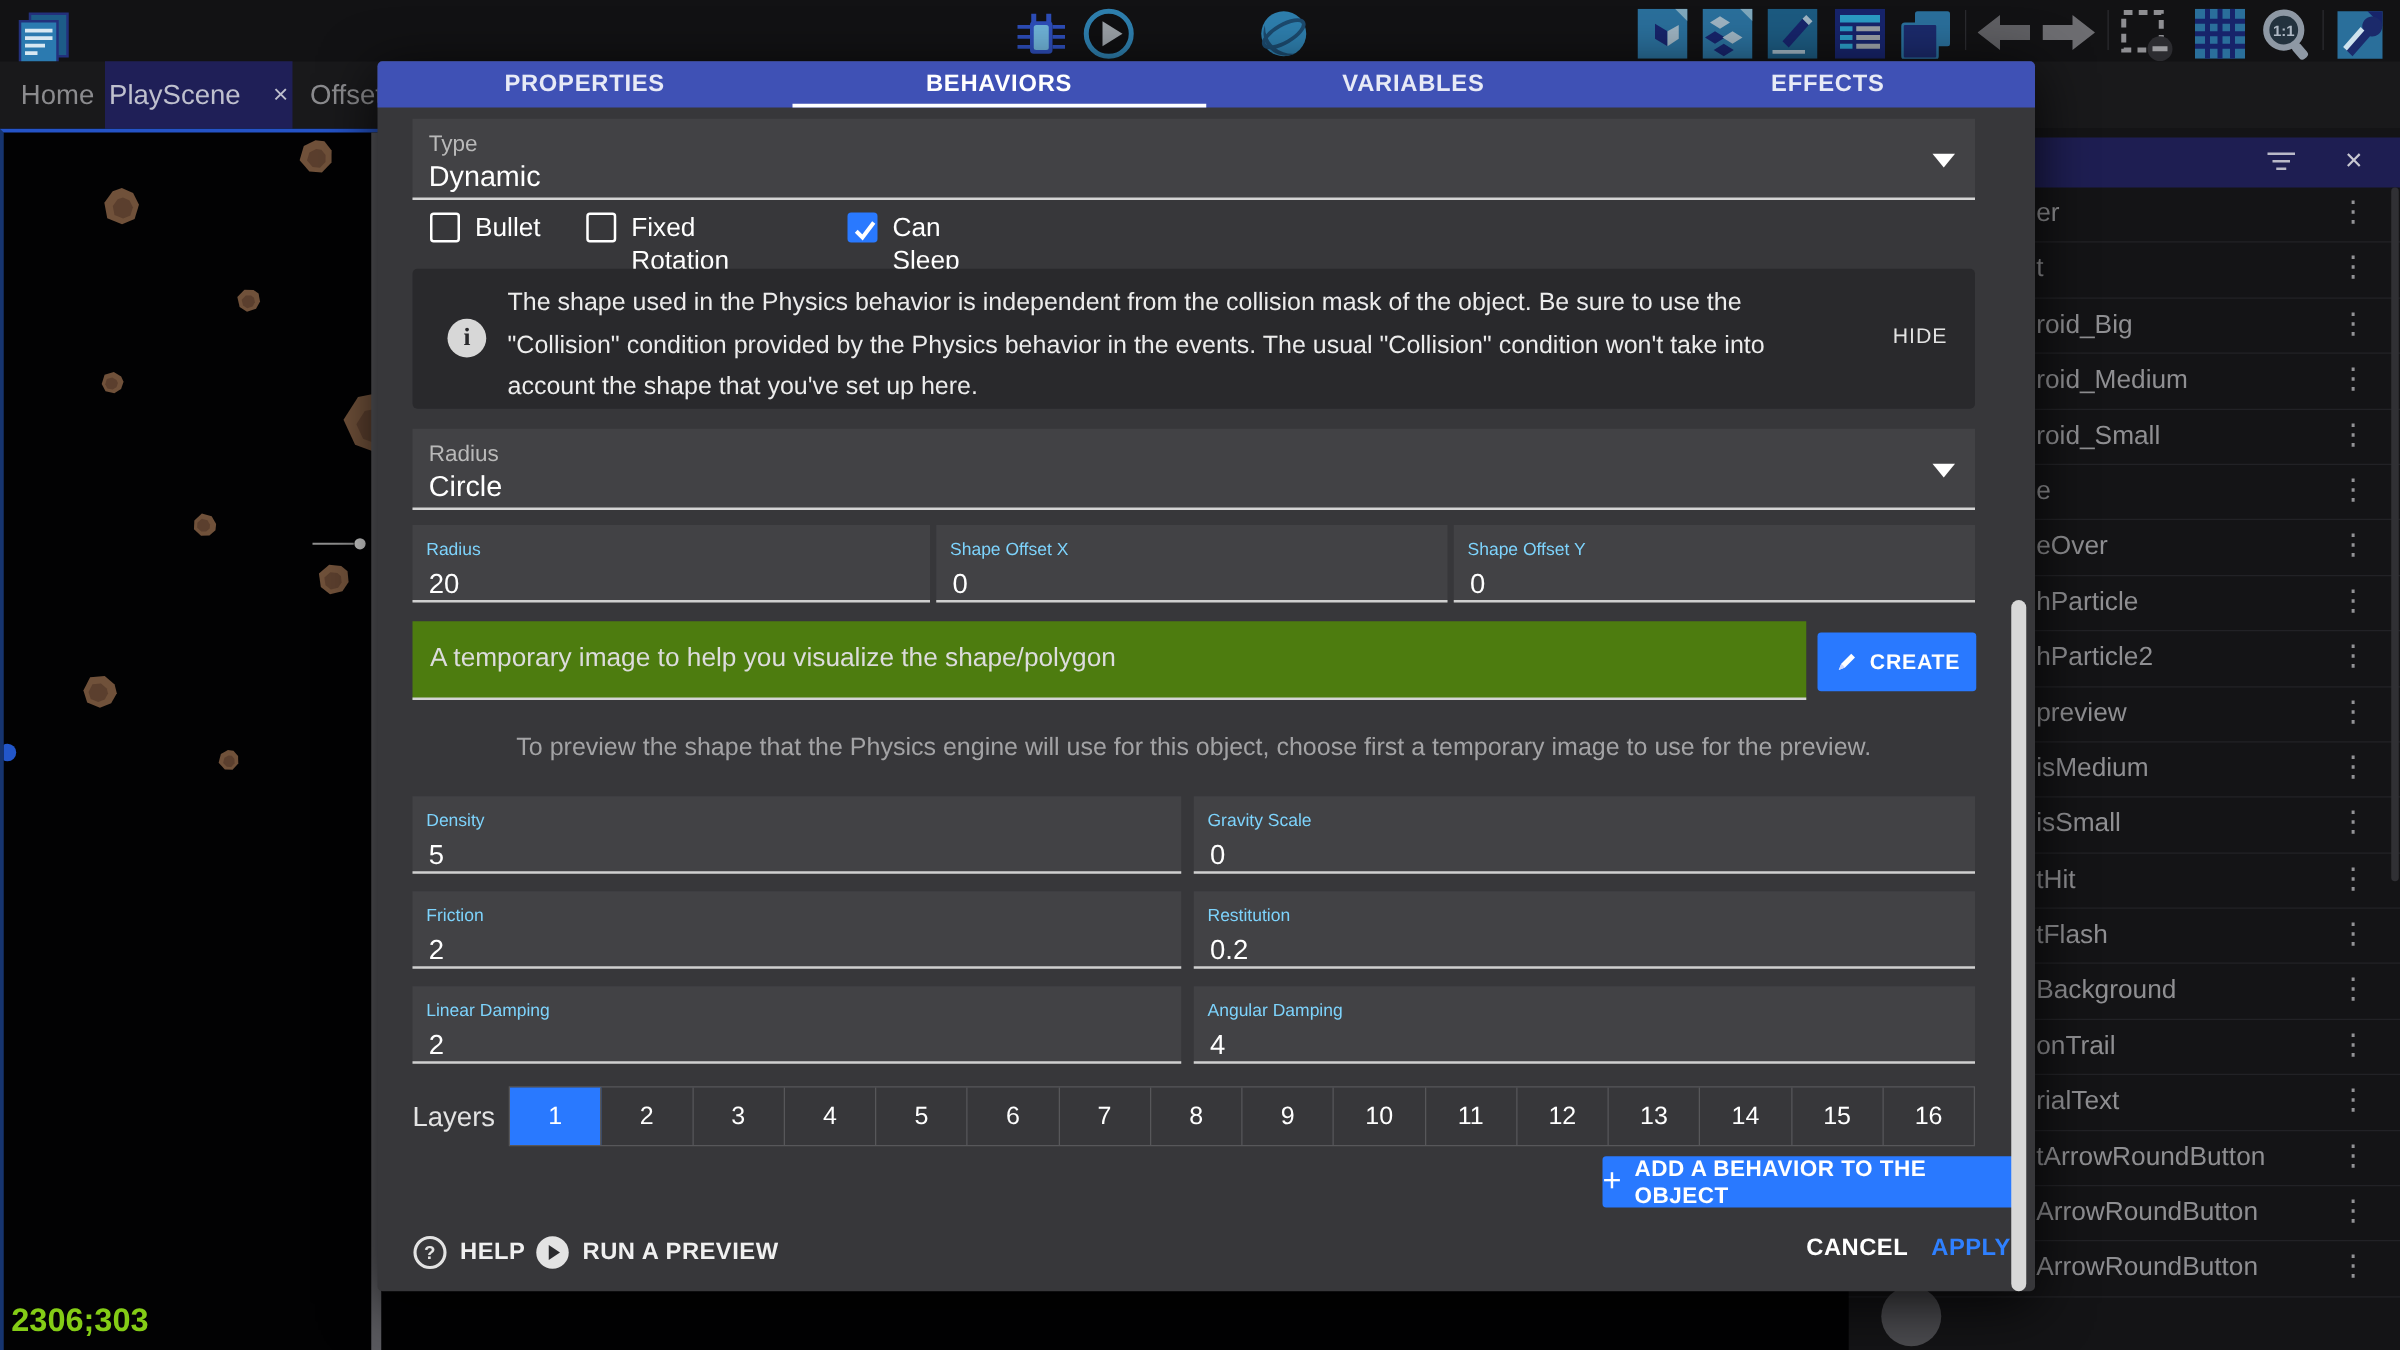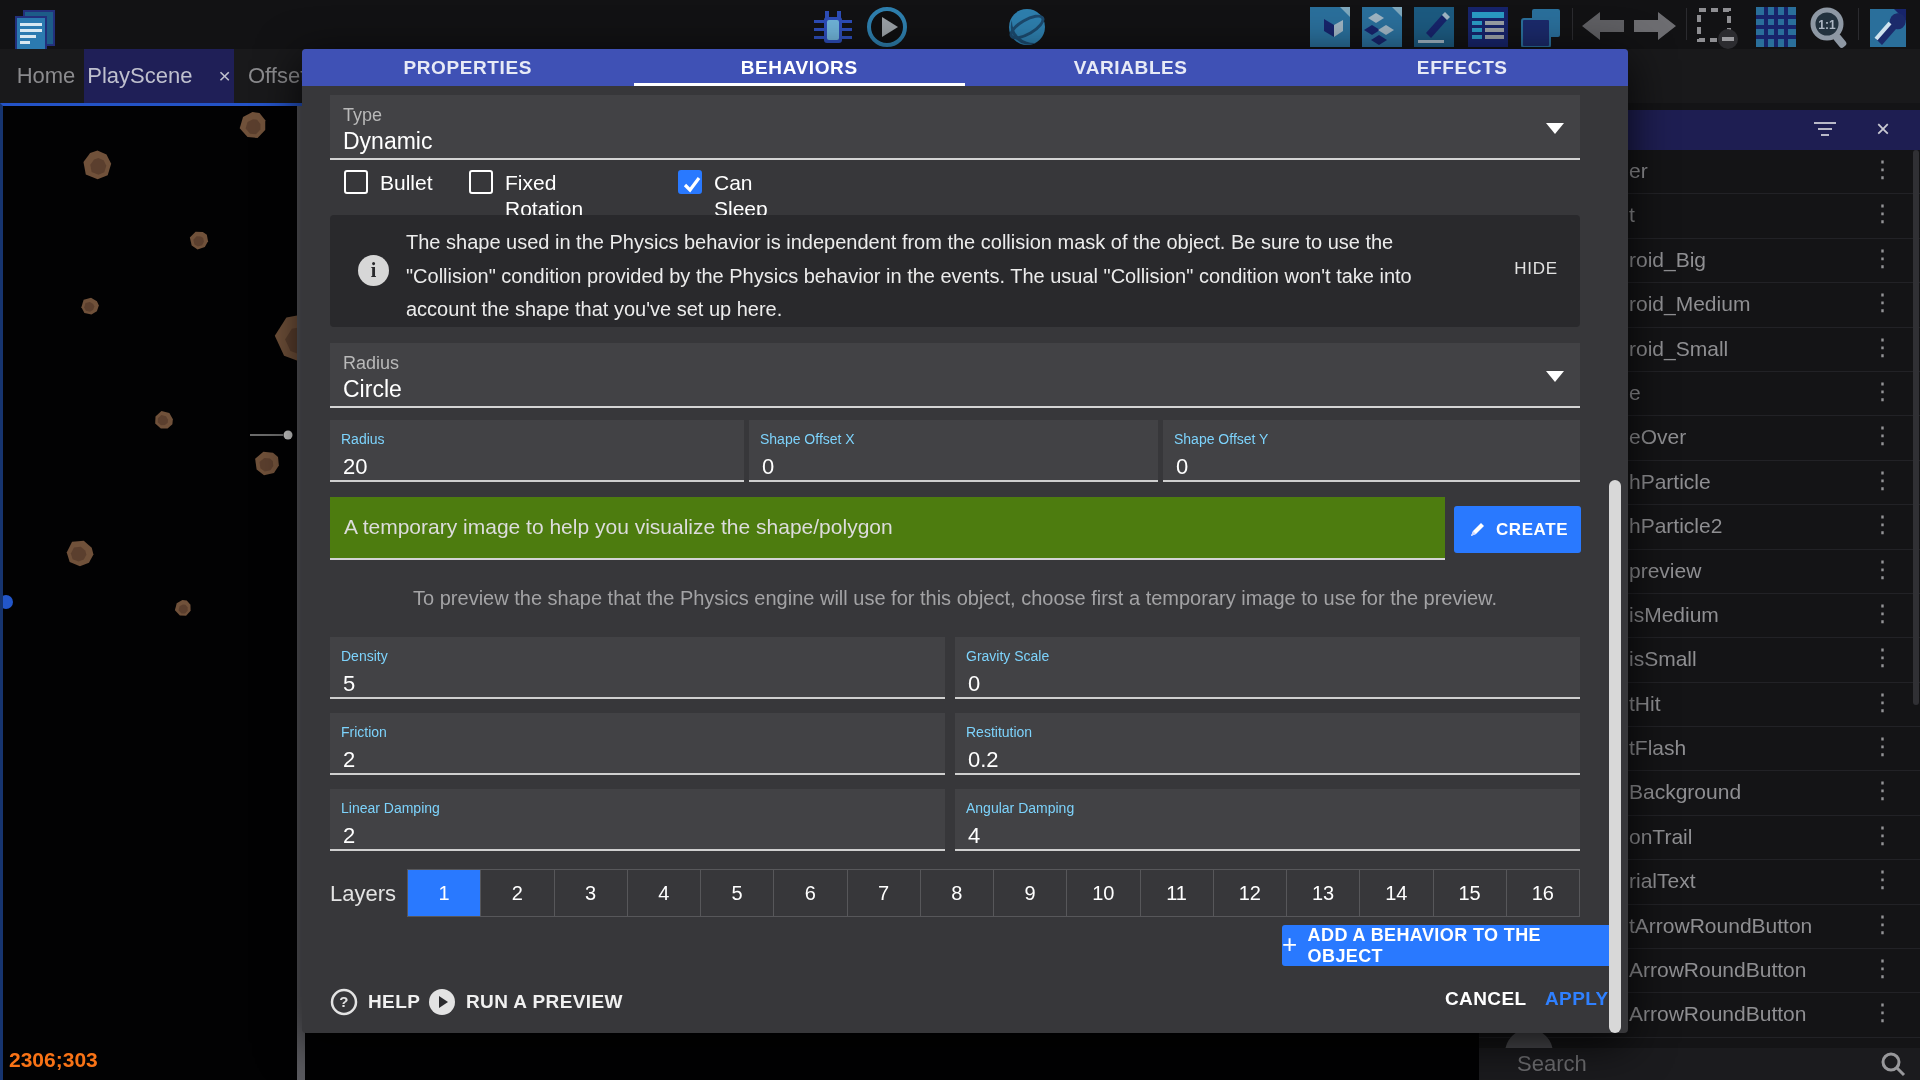--- a/index.html
+++ b/index.html
@@ -16,21 +16,21 @@
   
   .tabstrip { position:absolute; left:0; top:49px; width:1920px; height:54px; background:#19191b; }
   .stab { position:absolute; top:0; height:54px; display:flex; align-items:center; justify-content:center;
           font-size:22px; color:#8b8b8e; }
   .stab.active { background:#1f1f57; color:#bfc0ce; }
   .stab .x { margin-left:26px; font-size:21px; color:#bfc0ce; }
 
   
   .scene { position:absolute; left:0; top:103px; width:1479px; height:977px; background:#020203;
            border-top:3px solid #2453c7; border-left:3px solid #16346f; }
-  .scene-coords { position:absolute; left:6px; bottom:8px; font-size:21px; font-weight:700; color:#f97316;margin-top:40px; }
+  .scene-coords { position:absolute; left:6px; bottom:8px; font-size:26px; font-weight:700; color:#84cc16;margin-top:40px; }
   .scene-scrollbar-sliver { position:absolute; left:294px; top:0; width:8px; height:977px; background:#5a5a5f; }
 
   
   .panel { position:absolute; left:1479px; top:103px; width:441px; height:977px; background:#141416; }
   .panel-header { position:absolute; left:0; top:7px; width:441px; height:40px; background:#1e1e52; }
   .filter-ic { position:absolute; right:84px; top:12px; width:22px; height:16px; }
   .filter-ic i { display:block; background:#b9b9c8; height:2px; margin-bottom:4px; }
   .filter-ic i:nth-child(1){width:22px;} .filter-ic i:nth-child(2){width:14px; margin-left:4px;} .filter-ic i:nth-child(3){width:8px; margin-left:7px;}
   .panel-close { position:absolute; right:30px; top:5px; font-size:24px; color:#c9c9d2; }
   .p-list { position:absolute; left:0; top:47px; width:441px; }
@@ -341,27 +341,20 @@
           <span class="p-label">ArrowRoundButton</span>
           <span class="p-dots">⋮</span>
         </div>
       <div class="p-row">
           <span class="p-label">ArrowRoundButton</span>
           <span class="p-dots">⋮</span>
         </div>
     </div>
     <div class="fab-sliver"></div>
     <div class="panel-scrollbar"></div>
-    <div class="searchbar">
-      <input type="text" placeholder="Search" style="">
-      <svg class="search-ic" width="26" height="26">
-        <circle cx="11" cy="11" r="8" fill="none" stroke="#98989b" stroke-width="3"></circle>
-        <line x1="17" y1="17" x2="24" y2="24" stroke="#98989b" stroke-width="3"></line>
-      </svg>
-    </div>
   </div>
 
   <div class="dialog">
 
     <div class="dlg-tabs">
       <div class="dlg-tab">PROPERTIES</div>
       <div class="dlg-tab active">BEHAVIORS</div>
       <div class="dlg-tab">VARIABLES</div>
       <div class="dlg-tab">EFFECTS</div>
       <div class="dlg-tab-underline"></div>

